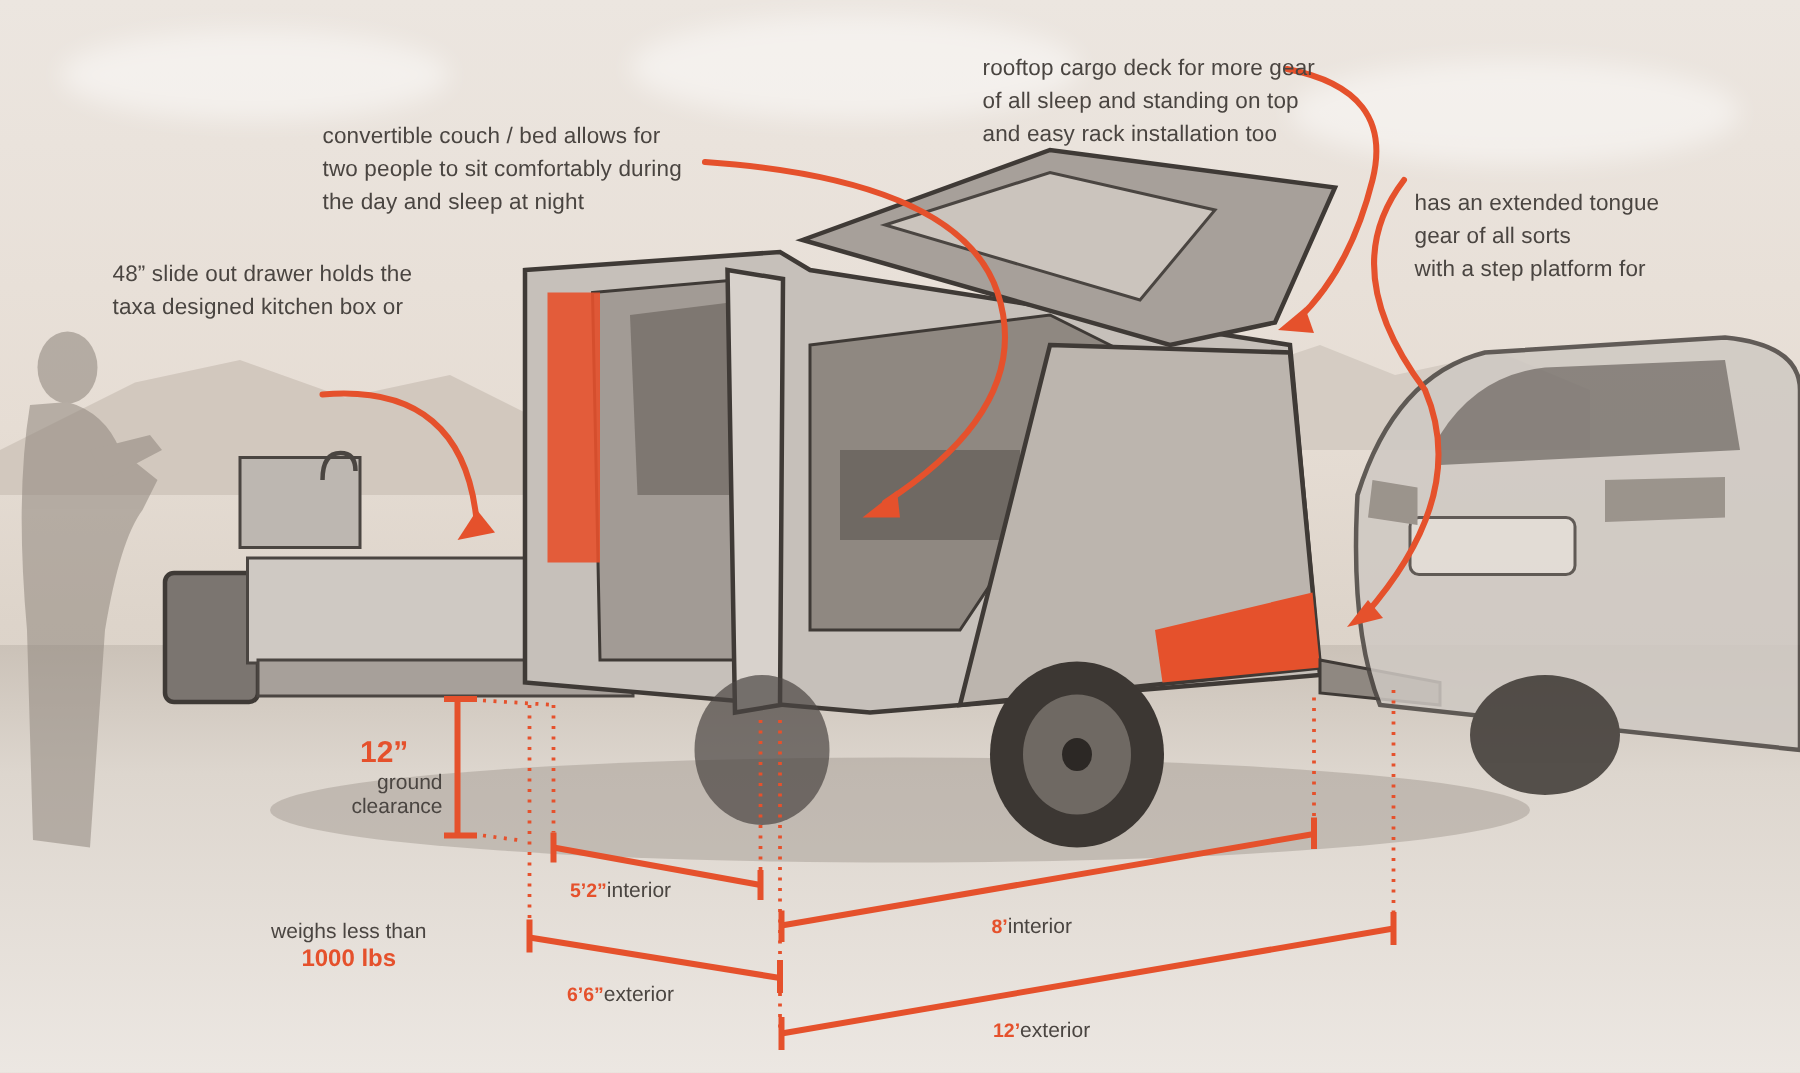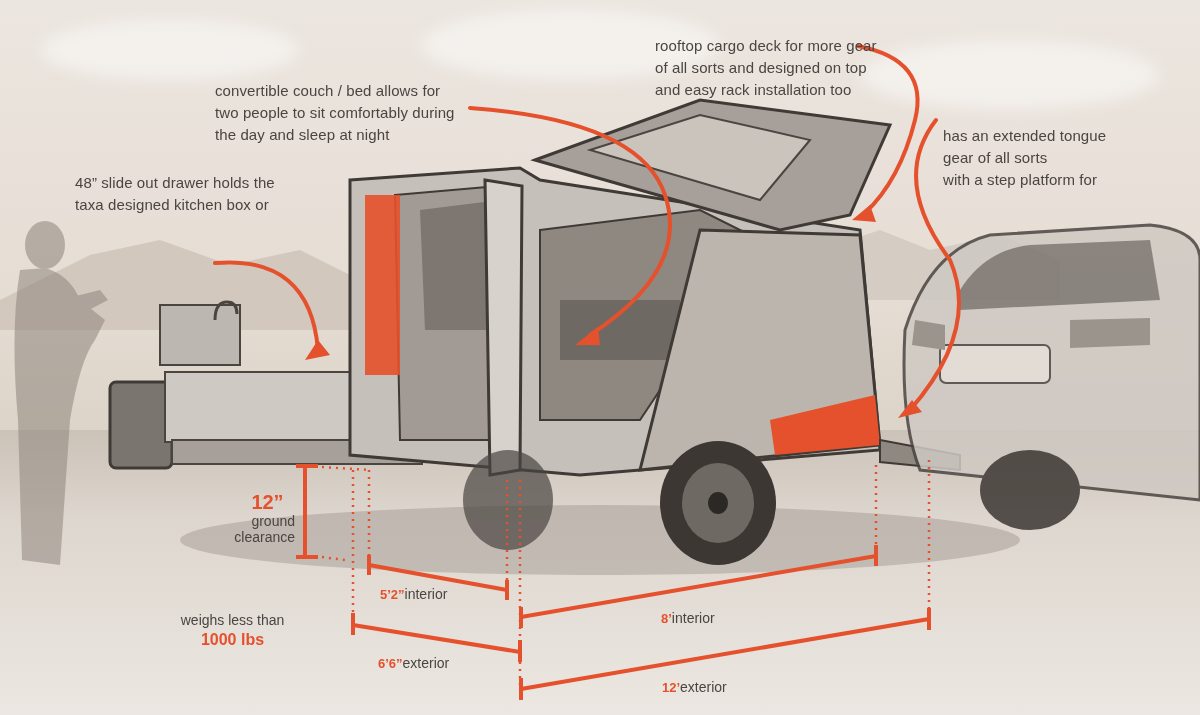--- a/index.html
+++ b/index.html
@@ -145,31 +145,31 @@
   </div>
 
   <div class="note" style="left:215px;top:80px;">
     <span class="line">convertible couch / bed allows for</span>
     <span class="line">two people to sit comfortably during</span>
     <span class="line">the day and sleep at night</span>
   </div>
 
   <div class="note" style="left:655px;top:35px;">
     <span class="line">rooftop cargo deck for more gear</span>
-    <span class="line">of all sorts and designed on top</span>
+    <span class="line">of all sleep and standing on top</span>
     <span class="line">and easy rack installation too</span>
   </div>
 
   <div class="note" style="left:943px;top:125px;">
     <span class="line">has an extended tongue</span>
     <span class="line">gear of all sorts</span>
     <span class="line">with a step platform for</span>
   </div>
 
-  <div class="lbl" style="left:240px;top:491px;text-align:center;width:55px;">
+  <div class="lbl" style="left:240px;top:491px;text-align:left;width:55px;">
     <div class="dim-big" style="font-size:20px;line-height:22px;">12”</div>
   </div>
   <div class="lbl dim-small" style="left:215px;top:513px;width:80px;text-align:right;line-height:16px;">
     <div>ground</div>
     <div>clearance</div>
   </div>
 
   <div class="lbl" style="left:170px;top:611px;width:125px;text-align:center;">
     <div class="dim-small" style="line-height:18px;">weighs less than</div>
     <div class="dim-big" style="font-size:16px;line-height:22px;">1000 lbs</div>

